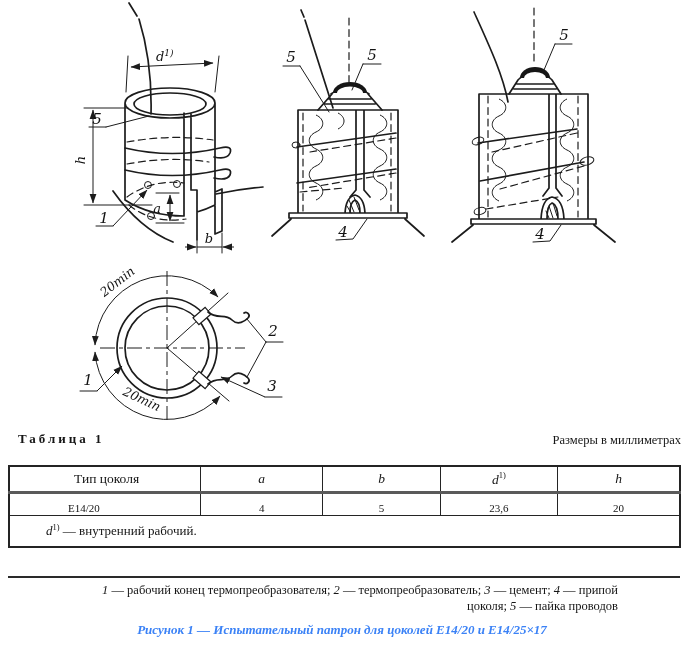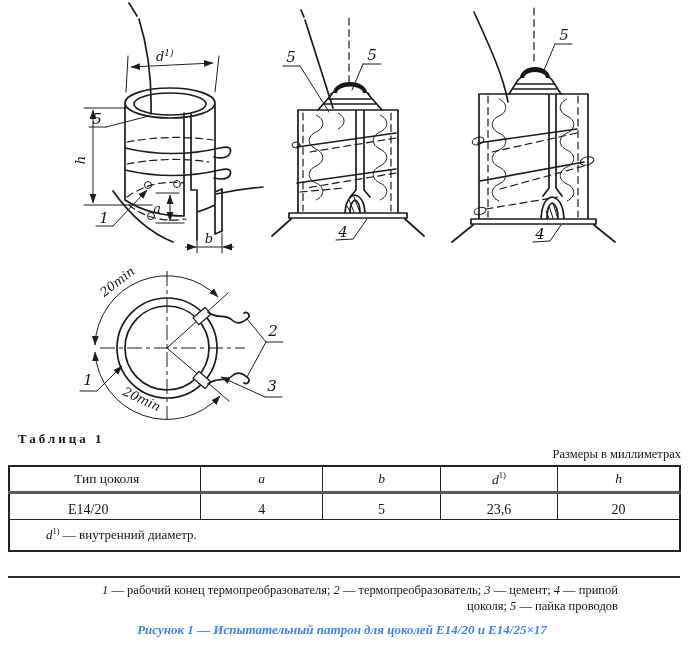--- a/index.html
+++ b/index.html
@@ -12,28 +12,28 @@
   .dim{fill:none;stroke:#1c1c1c;stroke-width:1;}
   .dash{fill:none;stroke:#1c1c1c;stroke-width:1.2;stroke-dasharray:7 4.5;stroke-linecap:round;}
   .cl{fill:none;stroke:#1c1c1c;stroke-width:1;stroke-dasharray:15 4 4 4;}
   .wv{fill:none;stroke:#1c1c1c;stroke-width:1;}
   .lbl{font-family:"DejaVu Serif",serif;font-style:italic;font-size:15px;fill:#131313;}
   .lbs{font-family:"DejaVu Serif",serif;font-style:italic;font-size:13px;fill:#131313;}
   .arcT{font-family:"DejaVu Serif",serif;font-style:italic;font-size:12.5px;fill:#131313;}
   
   .tbl-title{position:absolute;left:18px;top:431px;font-size:13px;font-weight:bold;
              letter-spacing:3px;color:#161616;}
-  .units{position:absolute;right:7px;top:447px;font-size:12.5px;color:#161616;}
+  .units{position:absolute;right:7px;top:433px;font-size:12.5px;color:#161616;}
   table.dims{position:absolute;left:8px;top:465px;width:673px;border-collapse:collapse;
              table-layout:fixed;border:2px solid #242424;}
   table.dims th{font-weight:normal;font-size:13.5px;height:22px;text-align:center;
                 border-bottom:3px solid #5a5a5a;vertical-align:middle;}
   table.dims th.c-type{text-align:left;padding-left:64px;}
   table.dims th+th{border-left:1.4px solid #242424;}
-  table.dims td{font-size:14px;text-align:center;vertical-align:middle;}
+  table.dims td{font-size:11px;text-align:center;vertical-align:middle;}
   table.dims tr.r td+td{border-left:1.4px solid #242424;}
   table.dims td.c-type{text-align:left;padding-left:58px;}
   table.dims tr.r1 td{padding-top:8px;}
   table.dims tr.r2 td{padding-bottom:10px;}
   table.dims tr.foot td{border-top:1.6px solid #242424;padding:6px 0 7px 36px;
                         text-align:left;font-size:13px;}
   .ital{font-style:italic;}
   sup{font-size:8.5px;}
   .bottom-rule{position:absolute;left:8px;top:576px;width:672px;height:2px;background:#2a2a2a;}
   .legend{position:absolute;left:50%;top:582px;transform:translateX(-50%);width:548px;
@@ -225,21 +225,21 @@
     </thead>
     <tbody>
       <tr class="r r1">
         <td class="c-type">E14/20</td>
         <td>4</td>
         <td>5</td>
         <td>23,6</td>
         <td>20</td>
       </tr>
       <tr class="foot">
-        <td colspan="5"><span class="ital">d</span><sup>1)</sup><span> — внутренний диаметр.</span></td>
+        <td colspan="5"><span class="ital">d</span><sup>1)</sup><span> — внутренний рабочий.</span></td>
       </tr>
     </tbody>
   </table>
 
   <div class="bottom-rule"></div>
 
   <div class="legend"><span><i>1</i><span> — рабочий конец термопреобразователя; </span></span><span><i>2</i><span> — термопреобразователь; </span></span><span><i>3</i><span> — цемент; </span></span><span><i>4</i><span> — припой цоколя; </span></span><span><i>5</i><span> — пайка проводов</span></span></div>
 
   <div class="caption">Рисунок 1 — Испытательный патрон для цоколей E14/20 и E14/25×17</div>
 

